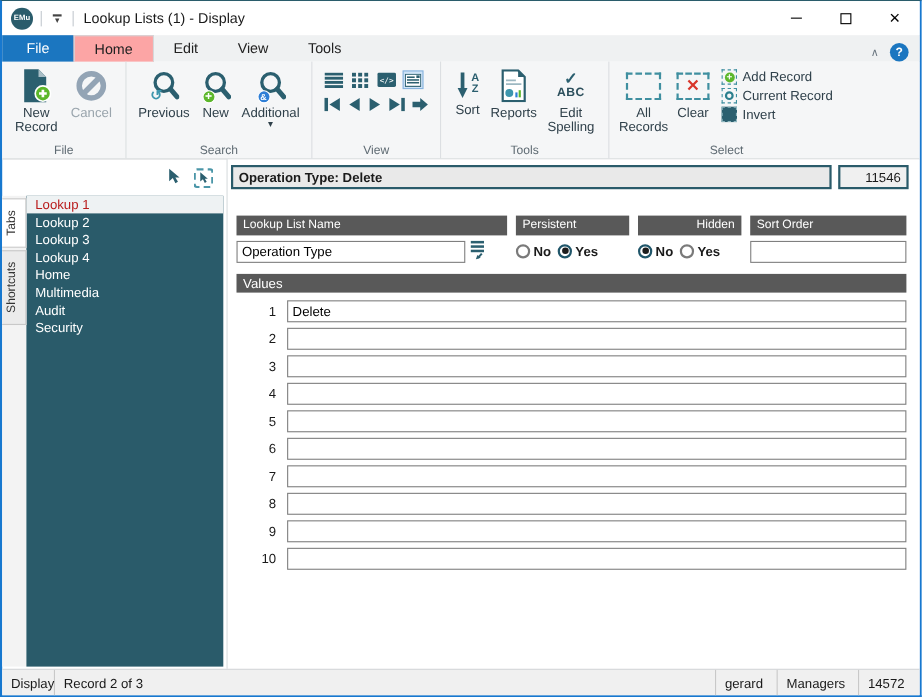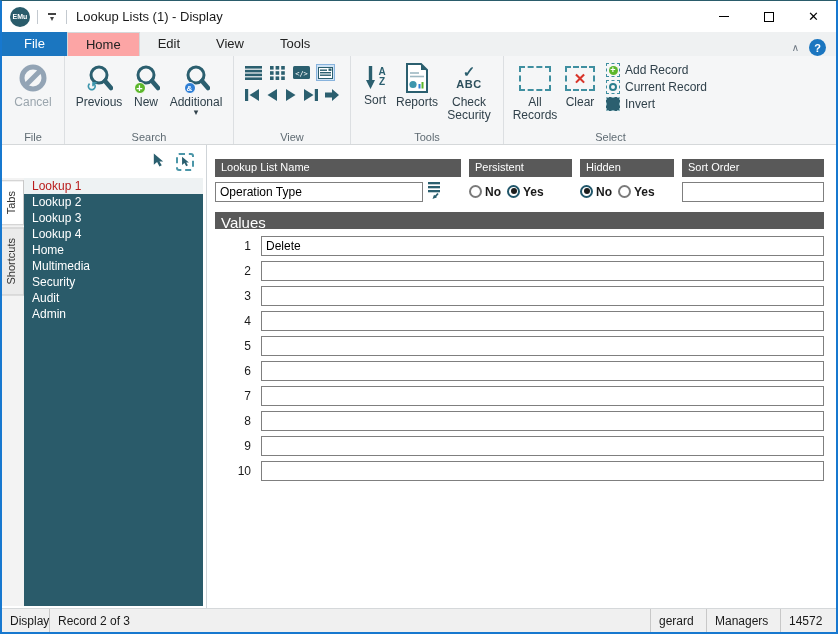--- a/index.html
+++ b/index.html
@@ -92,41 +92,41 @@
   .side-item { height:16px; line-height:16px; padding-left:8px; color:#fff; font-size:12px; white-space:nowrap; }
   .side-item.selected { background:#eef2f3; color:#b91c1c; }
 
   .content { flex:1 1 auto; display:flex; flex-direction:column; background:#fff; min-width:0; }
   .rec-header-row { display:flex; gap:6px; margin:5px 10px 0 3px; }
   .rec-header { flex:1 1 auto; border:2px solid #2a5b6a; background:#e9e9e9; font-weight:bold;
                 padding:2px 5px; font-size:12px; height:22px; }
   .rec-num { width:64px; flex:0 0 auto; border:2px solid #2a5b6a; background:#f0f0f0; text-align:right;
              padding:2px 5px; font-size:12px; height:22px; }
 
-  .form-area { padding:14px 12px 0 8px; }
+  .form-area { padding:24px 12px 0 8px; }
   .field-row { display:flex; gap:8px; }
   .fcol-name { width:246px; flex:0 0 auto; }
   .fcol-pers { width:103px; flex:0 0 auto; }
-  .fcol-hid  { width:94px;  flex:0 0 auto; }
+  .fcol-hid  { width:94px;  flex:0 0 auto;text-align:right; }
   .fcol-sort { width:142px; flex:1 1 auto; }
   .fhead { background:#595959; color:#fff; font-size:11px; padding:2px 6px; height:18px; }
   .frow2 { display:flex; gap:8px; margin-top:4px; align-items:center; }
   .txt-input { border:1px solid #7f7f7f; height:20px; font-family:"Liberation Sans",sans-serif;
                font-size:12px; padding:0 4px; width:100%; background:#fff; }
   .name-wrap { width:246px; flex:0 0 auto; display:flex; align-items:center; gap:4px; }
   .name-wrap input { width:208px; }
   .radios { width:103px; flex:0 0 auto; display:flex; align-items:center; gap:6px; }
   .radios.hid { width:94px; }
   .radio-opt { display:flex; gap:3px; font-weight:bold; font-size:12px; }
   .radio { width:13px; height:13px; border-radius:50%; border:2px solid #7a7a7a; background:#fff; position:relative; flex:0 0 auto; }
   .radio.sel { border:2.5px solid #20566a; }
   .radio.sel::after { content:""; position:absolute; inset:1.5px; border-radius:50%; background:#1d1d1d; }
   .sort-wrap { flex:1 1 auto; }
 
-  .values-head { background:#595959; color:#fff; font-size:15px; padding:2px 6px; height:17px; margin-top:10px; }
+  .values-head { background:#595959; color:#fff; font-size:12px; padding:2px 6px; height:17px; margin-top:10px; }
   .vrows { margin-top:7px; }
   .vrow { display:flex; align-items:center; margin-bottom:5px; }
   .vnum { width:36px; text-align:right; padding-right:0; font-size:12px; flex:0 0 auto; }
   .vrow input { margin-left:10px; height:20px; }
 
   
   .statusbar { height:24px; background:#f0f0f0; border-top:1px solid #d5d8da; display:flex; align-items:stretch;
                font-size:12px; flex:0 0 auto; }
   .scell { display:flex; align-items:center; padding:0 8px; border-right:1px solid #c8c8c8; }
   .scell.rt { border-right:none; border-left:1px solid #c8c8c8; }
@@ -171,20 +171,31 @@
     <span class="rtab">Tools</span>
     <span class="tabrow-right">
       <span class="collapse-chevron">∧</span>
       <span class="help-circle">?</span>
     </span>
   </div>
 
   <div class="ribbon">
 
     <div class="rgroup">
+      <div class="rbtn">
+        <span class="icon-wrap">
+          <svg width="28" height="32" viewBox="0 0 28 32">
+            <path d="M3 1 h13 l7 7 v23 h-20 z" fill="#2b5f6f"></path>
+            <path d="M16 1 l7 7 h-7 z" fill="#a9bec6"></path>
+            <circle cx="20" cy="23" r="7" fill="#5cb72b" stroke="#fff" stroke-width="1.5"></circle>
+            <path d="M20 19.5 v7 M16.5 23 h7" stroke="#fff" stroke-width="2.4"></path>
+          </svg>
+        </span>
+        <span>New Record</span>
+      </div>
       <div class="rbtn disabled">
         <span class="icon-wrap">
           <svg width="30" height="30" viewBox="0 0 30 30">
             <circle cx="15" cy="15" r="11" fill="none" stroke="#93a4b5" stroke-width="5"></circle>
             <line x1="7.5" y1="22.5" x2="22.5" y2="7.5" stroke="#93a4b5" stroke-width="5"></line>
           </svg>
         </span>
         <span>Cancel</span>
       </div>
       <span class="rgroup-label">File</span>
@@ -325,21 +336,21 @@
             <rect x="16.5" y="19" width="2" height="6.5" fill="#5cb72b"></rect>
           </svg>
         </span>
         <span>Reports</span>
       </div>
       <div class="rbtn" style="width:56px">
         <span class="spell-ic">
           <span class="spell-check">✓</span>
           <span class="spell-abc">ABC</span>
         </span>
-        <span>Check Security</span>
+        <span>Edit Spelling</span>
       </div>
       <span class="rgroup-label">Tools</span>
     </div>
 
     <div class="rgroup" style="border-right:none">
       <div class="rbtn" style="width:50px">
         <span class="icon-wrap">
           <span class="allrec-ic"><span class="bars"></span></span>
         </span>
         <span>All Records</span>
@@ -394,28 +405,31 @@
           <span class="vtab active">Tabs</span>
           <span class="vtab">Shortcuts</span>
         </div>
         <div class="teal-panel">
           <div class="side-item selected">Lookup 1</div>
           <div class="side-item">Lookup 2</div>
           <div class="side-item">Lookup 3</div>
           <div class="side-item">Lookup 4</div>
           <div class="side-item">Home</div>
           <div class="side-item">Multimedia</div>
+          <div class="side-item">Audit</div>
           <div class="side-item">Security</div>
-          <div class="side-item">Audit</div>
-          <div class="side-item">Admin</div>
         </div>
       </div>
     </div>
 
     <div class="content">
+      <div class="rec-header-row">
+        <div class="rec-header">Operation Type: Delete</div>
+        <div class="rec-num">11546</div>
+      </div>
 
       <div class="form-area">
         <div class="field-row">
           <div class="fhead fcol-name">Lookup List Name</div>
           <div class="fhead fcol-pers">Persistent</div>
           <div class="fhead fcol-hid">Hidden</div>
           <div class="fhead fcol-sort">Sort Order</div>
         </div>
         <div class="frow2">
           <div class="name-wrap">

